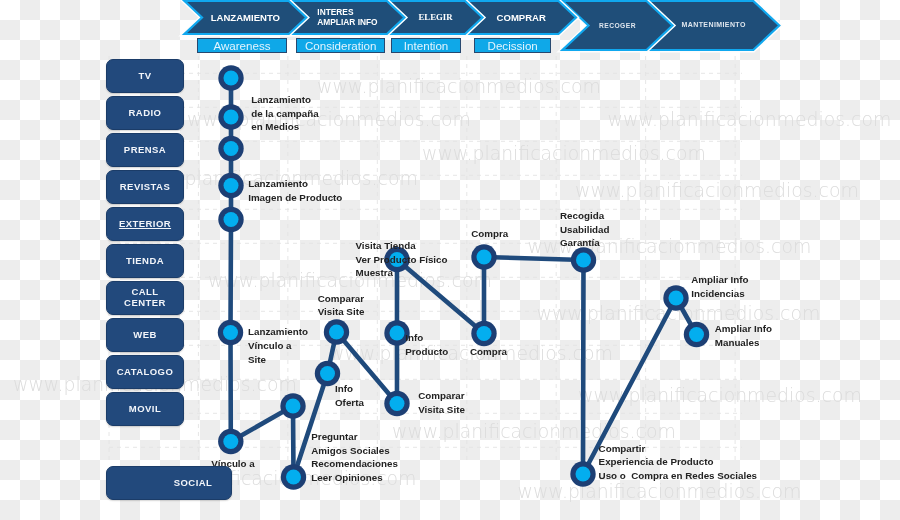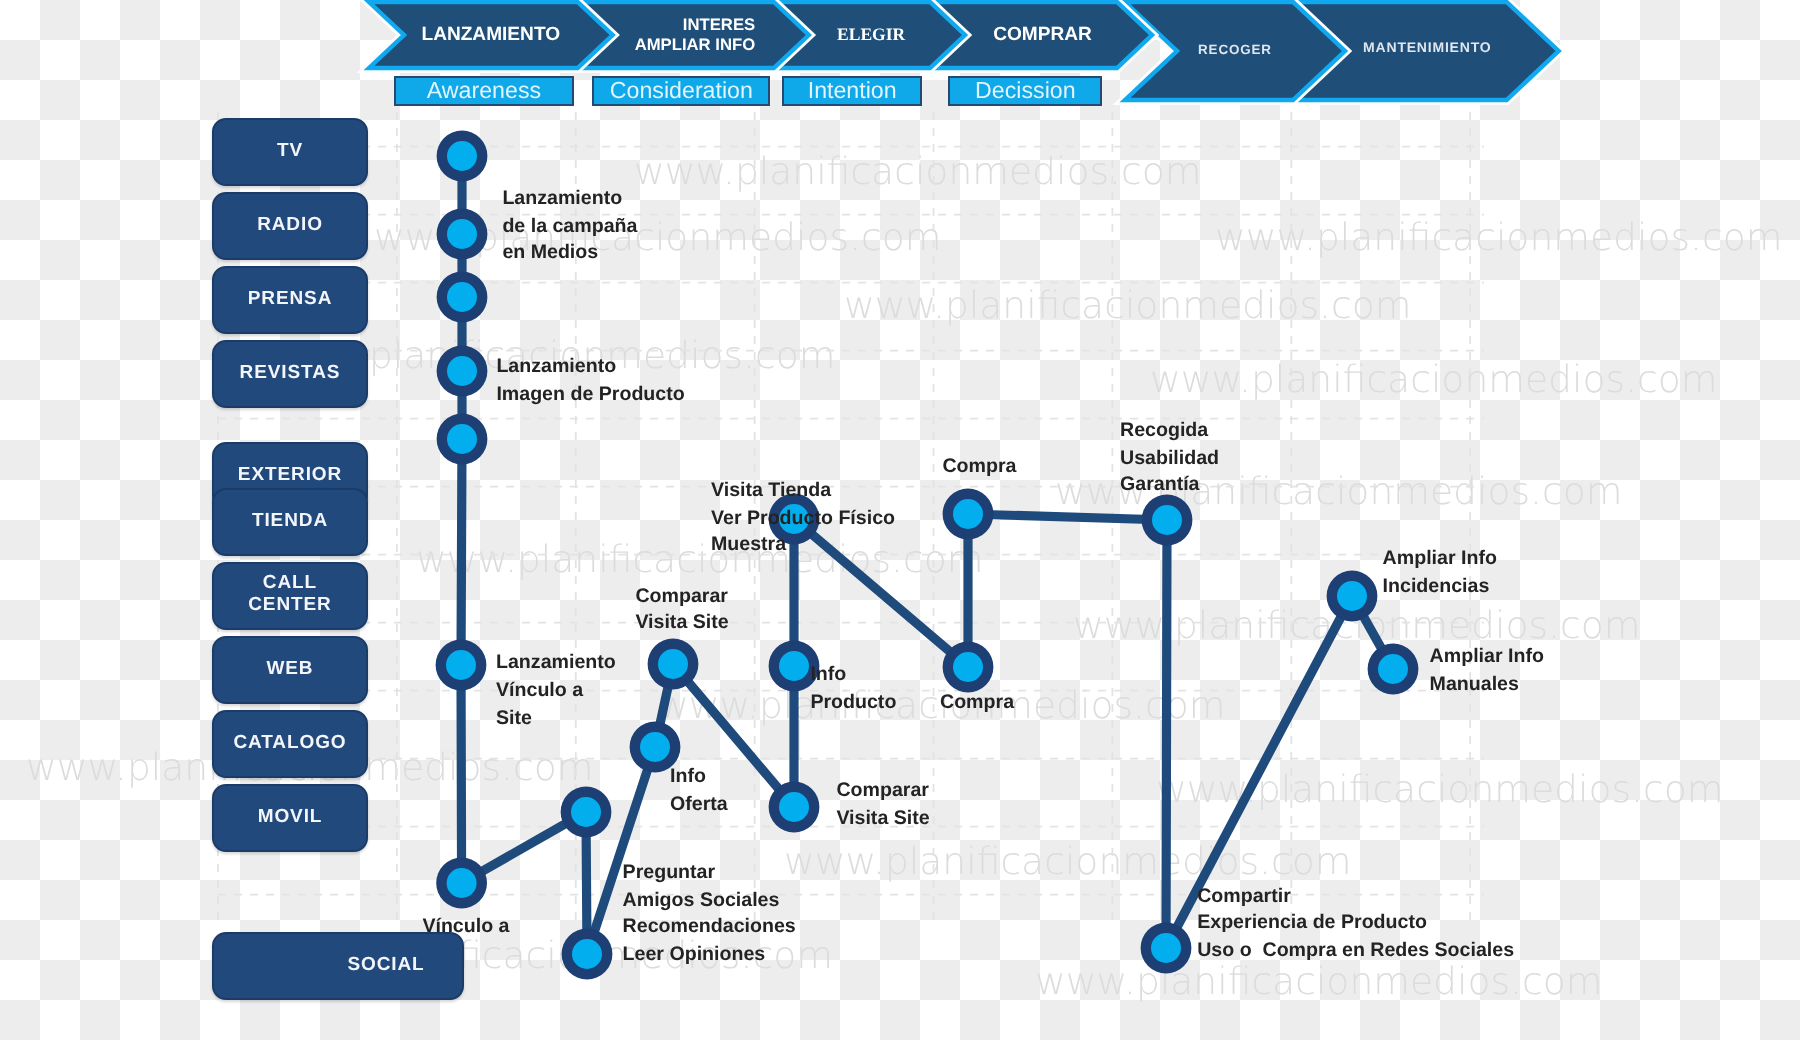--- a/index.html
+++ b/index.html
@@ -241,21 +241,21 @@
         <g>
           <path d="M290.5,1 L386.9,1 L404.4,17.5 L386.9,34 L290.5,34 L308,17.5 Z" fill="none" stroke="#fdfdfd" stroke-width="5.0" stroke-linejoin="miter" stroke-miterlimit="8"></path>
           <path d="M290.5,1 L386.9,1 L404.4,17.5 L386.9,34 L290.5,34 L308,17.5 Z" fill="#1f4e79" stroke="#10a8ef" stroke-width="2.2" stroke-linejoin="miter" stroke-miterlimit="8"></path>
         </g>
         <g>
           <path d="M184.5,1 L288.8,1 L306.3,17.5 L288.8,34 L184.5,34 L202,17.5 Z" fill="none" stroke="#fdfdfd" stroke-width="5.0" stroke-linejoin="miter" stroke-miterlimit="8"></path>
           <path d="M184.5,1 L288.8,1 L306.3,17.5 L288.8,34 L184.5,34 L202,17.5 Z" fill="#1f4e79" stroke="#10a8ef" stroke-width="2.2" stroke-linejoin="miter" stroke-miterlimit="8"></path>
         </g>
       </svg>
       <div style="position: absolute; left: 194.125px; top: 1px; width: 102.55px; height: 33px; display: flex; align-items: center; justify-content: center; text-align: center; color: rgb(255, 255, 255); font-weight: bold; font-size: 9.55px; line-height: 1.18; white-space: pre; letter-spacing: 0px;">LANZAMIENTO</div>
-      <div style="position: absolute; left: 300.125px; top: 1px; width: 94.65px; height: 33px; display: flex; align-items: center; justify-content: center; text-align: right; color: rgb(255, 255, 255); font-weight: bold; font-size: 8.35px; line-height: 1.18; white-space: pre; letter-spacing: 0px;">INTERES
+      <div style="position: absolute; left: 300.125px; top: 1px; width: 94.65px; height: 33px; display: flex; align-items: center; justify-content: center; text-align: left; color: rgb(255, 255, 255); font-weight: bold; font-size: 8.35px; line-height: 1.18; white-space: pre; letter-spacing: 0px;">INTERES
 AMPLIAR INFO</div>
       <div style="position: absolute; left: 398.225px; top: 1px; width: 74.65px; height: 33px; display: flex; align-items: center; justify-content: center; text-align: center; color: rgb(255, 255, 255); font-weight: bold; font-size: 8.75px; line-height: 1.18; white-space: pre; letter-spacing: 0px; font-family: Liberation Serif, serif;">ELEGIR</div>
       <div style="position: absolute; left: 476.125px; top: 1px; width: 90.25px; height: 33px; display: flex; align-items: center; justify-content: center; text-align: center; color: rgb(255, 255, 255); font-weight: bold; font-size: 9.55px; line-height: 1.18; white-space: pre; letter-spacing: 0px;">COMPRAR</div>
       <div style="position: absolute; left: 576.8px; top: 1px; width: 81.4px; height: 49px; display: flex; align-items: center; justify-content: center; text-align: center; color: rgb(223, 230, 238); font-weight: bold; font-size: 6.7px; line-height: 1.18; white-space: pre; letter-spacing: 0.45px;">RECOGER</div>
       <div style="position: absolute; left: 662.3px; top: 1px; width: 102.7px; height: 49px; display: flex; align-items: center; justify-content: center; text-align: center; color: rgb(223, 230, 238); font-weight: bold; font-size: 7px; line-height: 1.18; white-space: pre; letter-spacing: 0.4px;">MANTENIMIENTO</div>
       <div class="subbox" style="left: 196.7px; top: 38.4px; width: 88.6px; height: 12.7px;">
         <span>Awareness</span>
       </div>
       <div class="subbox" style="left: 295.9px; top: 38.4px; width: 87.6px; height: 12.7px;">
         <span>Consideration</span>
@@ -273,21 +273,21 @@
       </div>
       <div class="chan" style="top: 96px;">
         <span style="white-space: pre;">RADIO</span>
       </div>
       <div class="chan" style="top: 133px;">
         <span style="white-space: pre;">PRENSA</span>
       </div>
       <div class="chan" style="top: 170px;">
         <span style="white-space: pre;">REVISTAS</span>
       </div>
-      <div class="chan" style="top: 221px;">
+      <div class="chan" style="top: 207px; text-decoration: underline;">
         <span style="white-space: pre;">EXTERIOR</span>
       </div>
       <div class="chan" style="top: 244px;">
         <span style="white-space: pre;">TIENDA</span>
       </div>
       <div class="chan" style="top: 281px;">
         <span style="white-space: pre;">CALL
 CENTER</span>
       </div>
       <div class="chan" style="top: 318px;">

